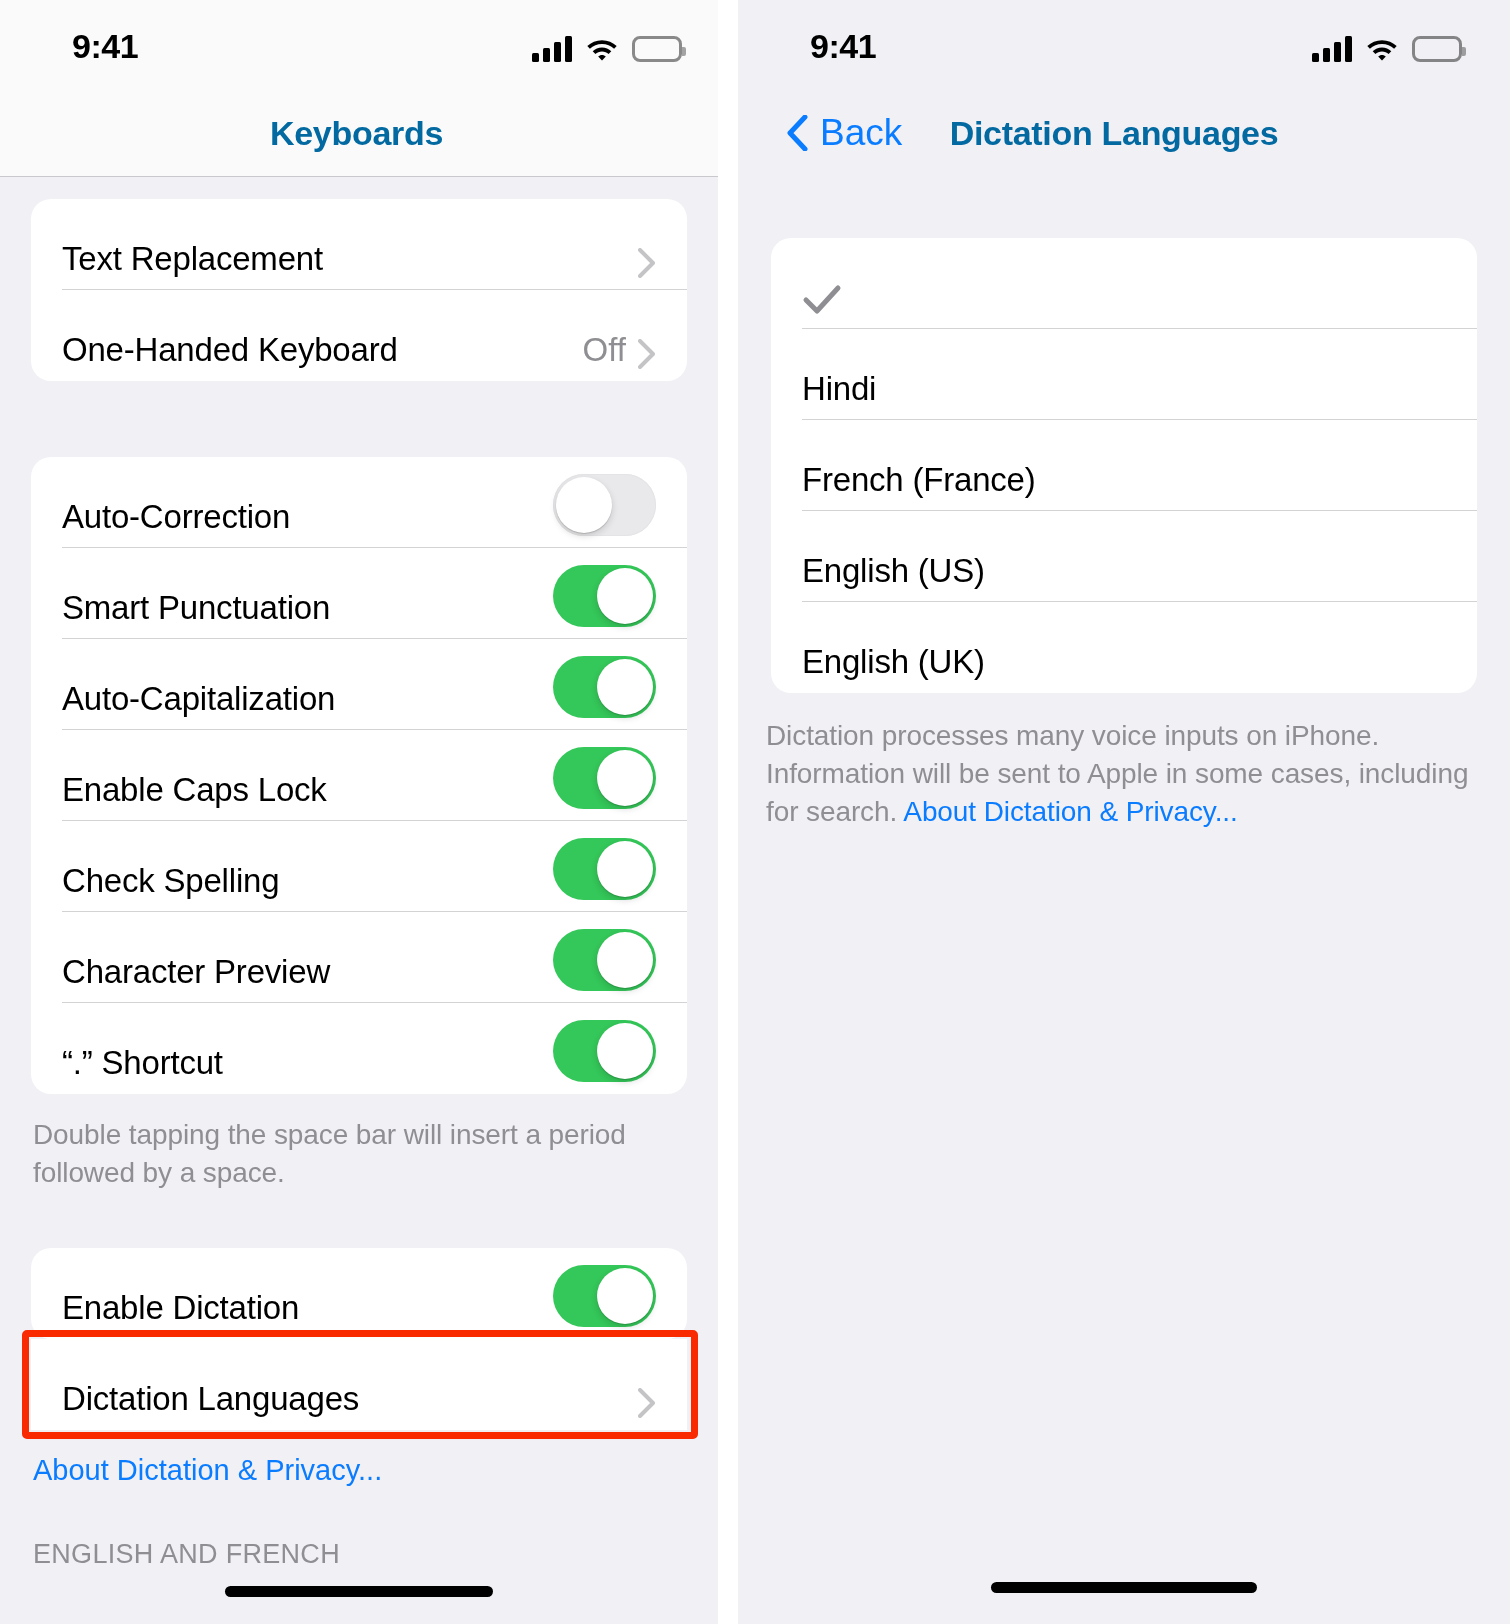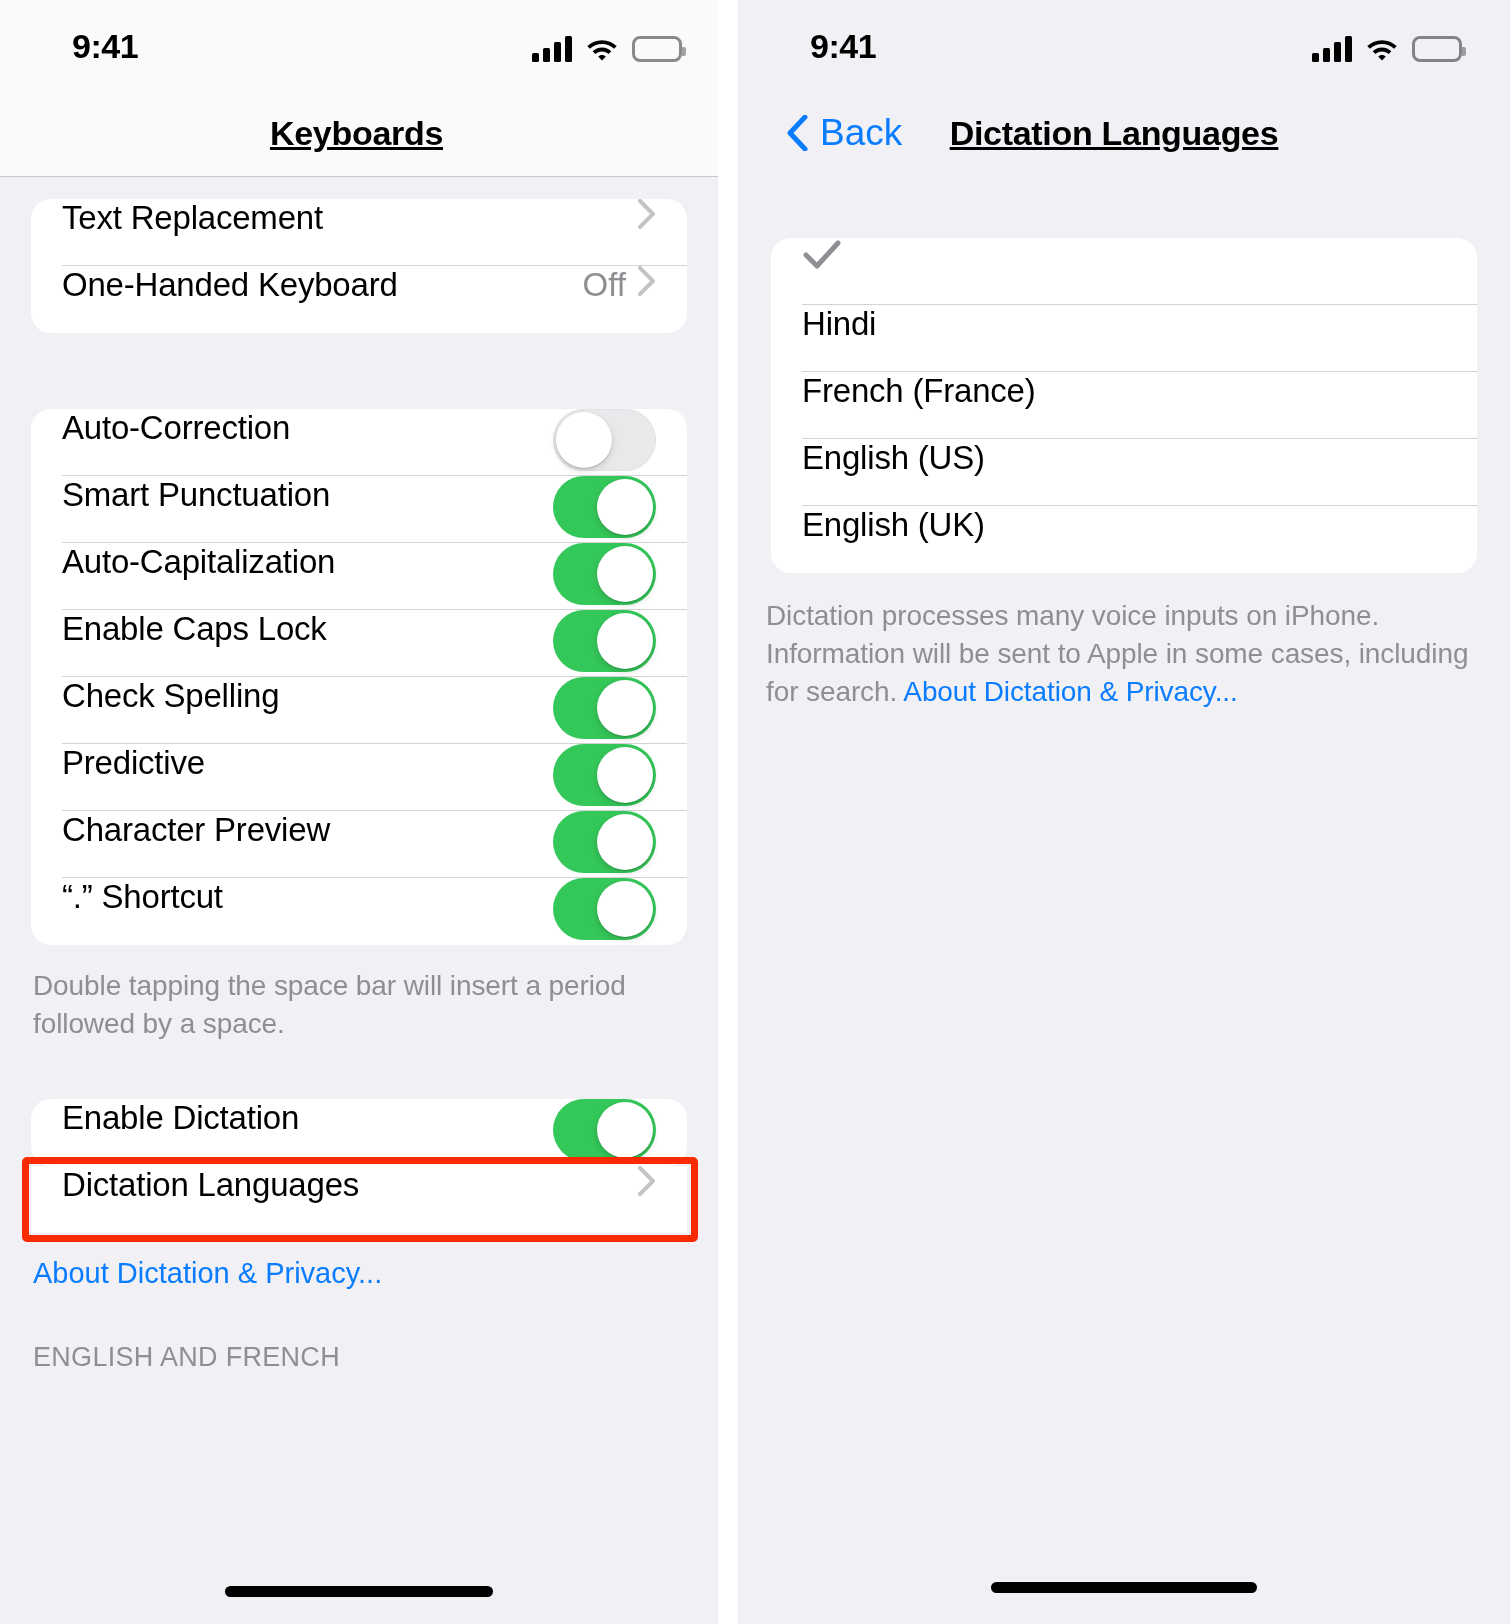--- a/index.html
+++ b/index.html
@@ -128,23 +128,22 @@
   .nav-title {
     position: absolute;
     left: 0; right: 0;
     top: 0;
     height: 86px;
     display: flex;
     align-items: center;
     justify-content: center;
     font-size: 34px;
     font-weight: bold;
-    color: #000000;
+    color: #0369a1;
     letter-spacing: -0.3px;
-    text-decoration: underline;
   }
   .phone.left  .nav-title { padding-right: 5px; }
   .phone.right .nav-title { padding-right: 20px; }
 
   
   .content {
     position: relative;
     height: calc(1624px - 176px);
     overflow: hidden;
   }
@@ -154,23 +153,23 @@
     background: #ffffff;
     border-radius: 20px;
     margin: 0 31px;
     overflow: hidden;
   }
   .phone.right .card { margin: 0 33px; }
 
   .row {
     position: relative;
     display: flex;
-    align-items: flex-start;
-    height: 67px;
-    padding: 0 0 0 31px;
+    align-items: flex-end;
+    height: 91px;
+    padding: 0 0 12px 31px;
     box-sizing: border-box;
     cursor: pointer;
   }
   .row .sep {
     position: absolute;
     left: 31px; right: 0; bottom: 0;
     height: 1px;
     background: #d3d3d6;
   }
   .row:last-child .sep { display: none; }
@@ -357,27 +356,20 @@
           <div class="sep"></div>
         </div>
         <div class="row">
           <span class="row-label">Check Spelling</span>
           <span class="toggle on">
               <span class="knob"></span>
             </span>
           <div class="sep"></div>
         </div>
         <div class="row">
-          <span class="row-label">Predictive</span>
-          <span class="toggle on">
-              <span class="knob"></span>
-            </span>
-          <div class="sep"></div>
-        </div>
-        <div class="row">
           <span class="row-label">Character Preview</span>
           <span class="toggle on">
               <span class="knob"></span>
             </span>
           <div class="sep"></div>
         </div>
         <div class="row">
           <span class="row-label">“.” Shortcut</span>
           <span class="toggle on">
               <span class="knob"></span>

